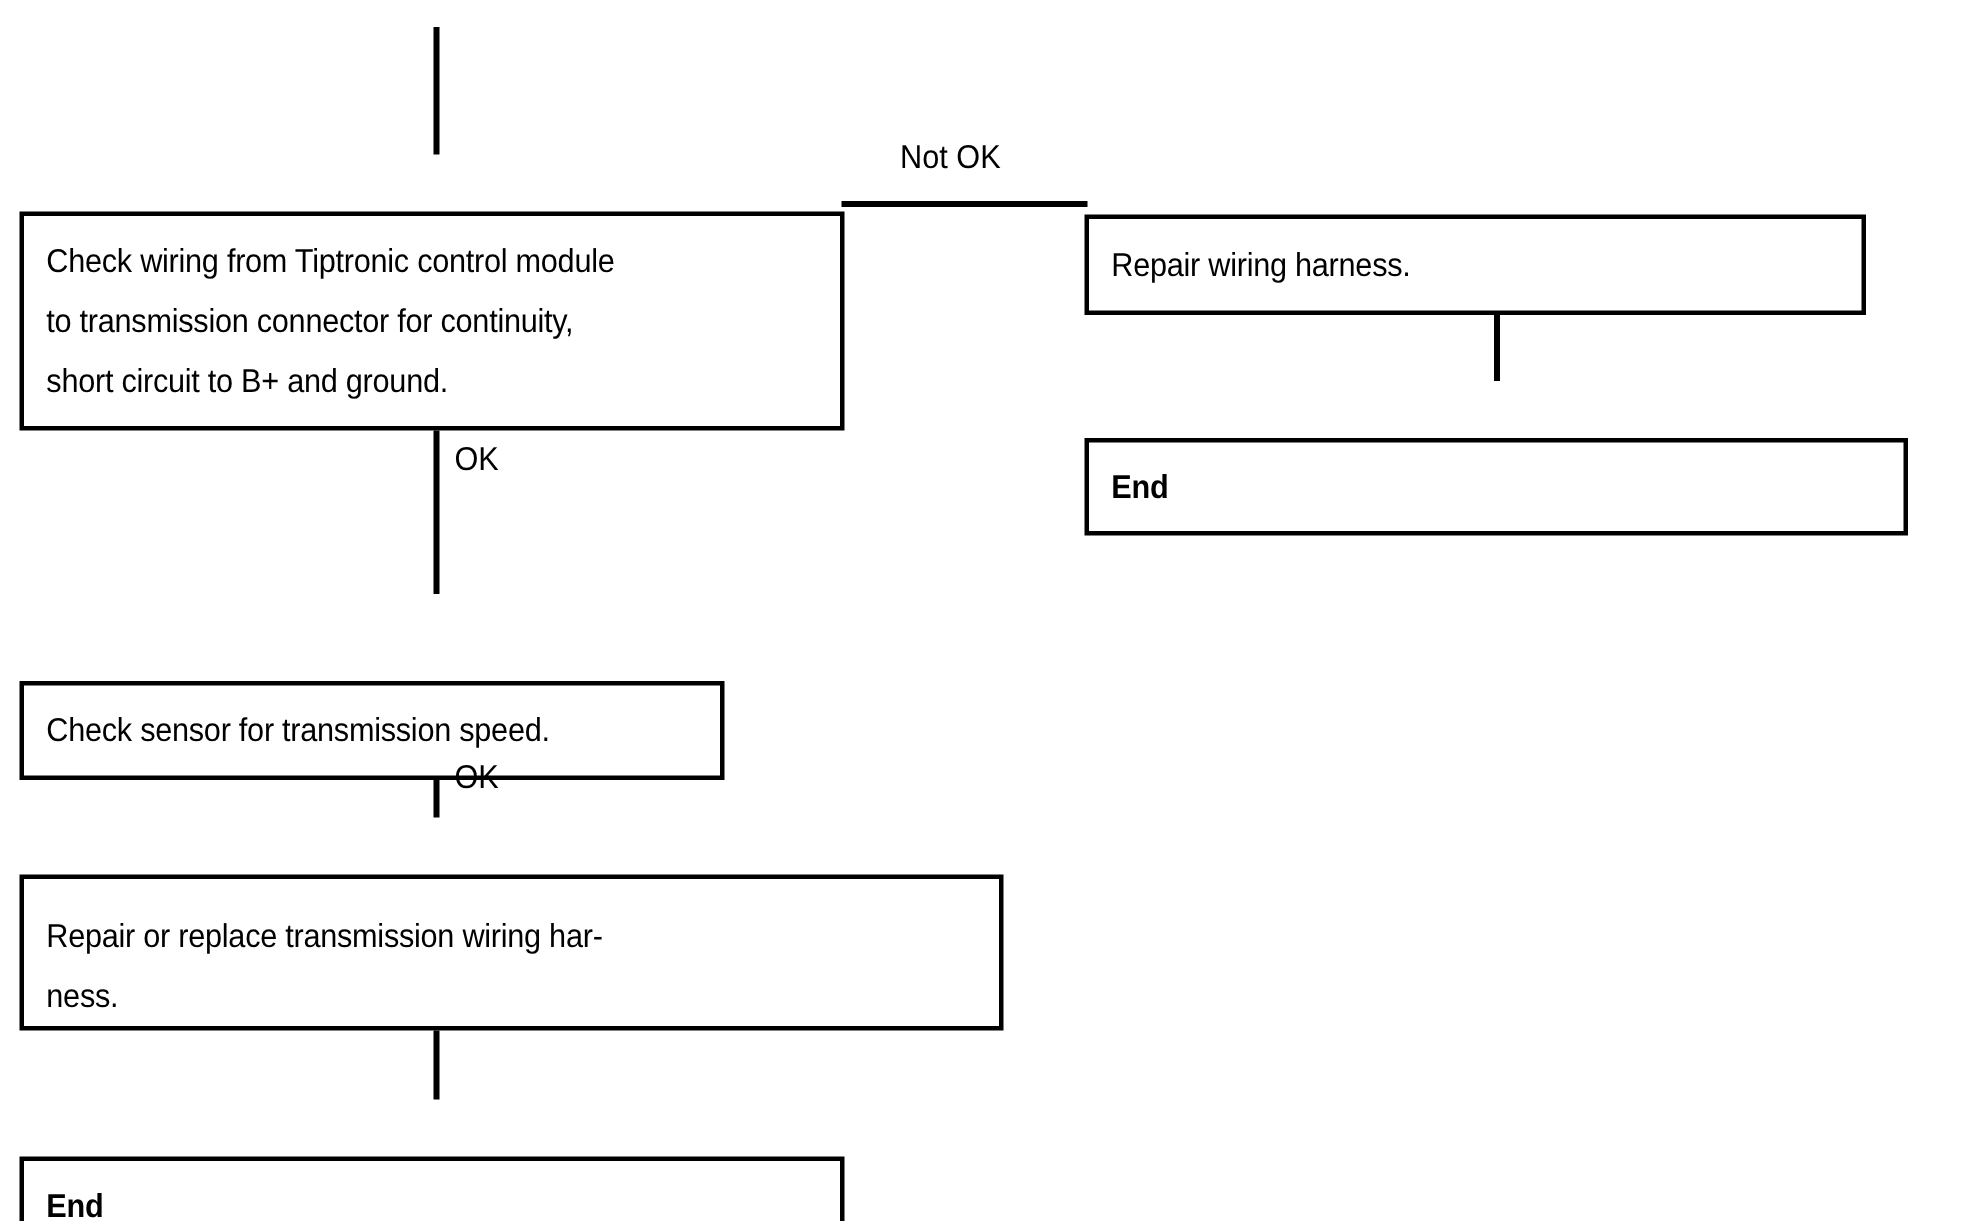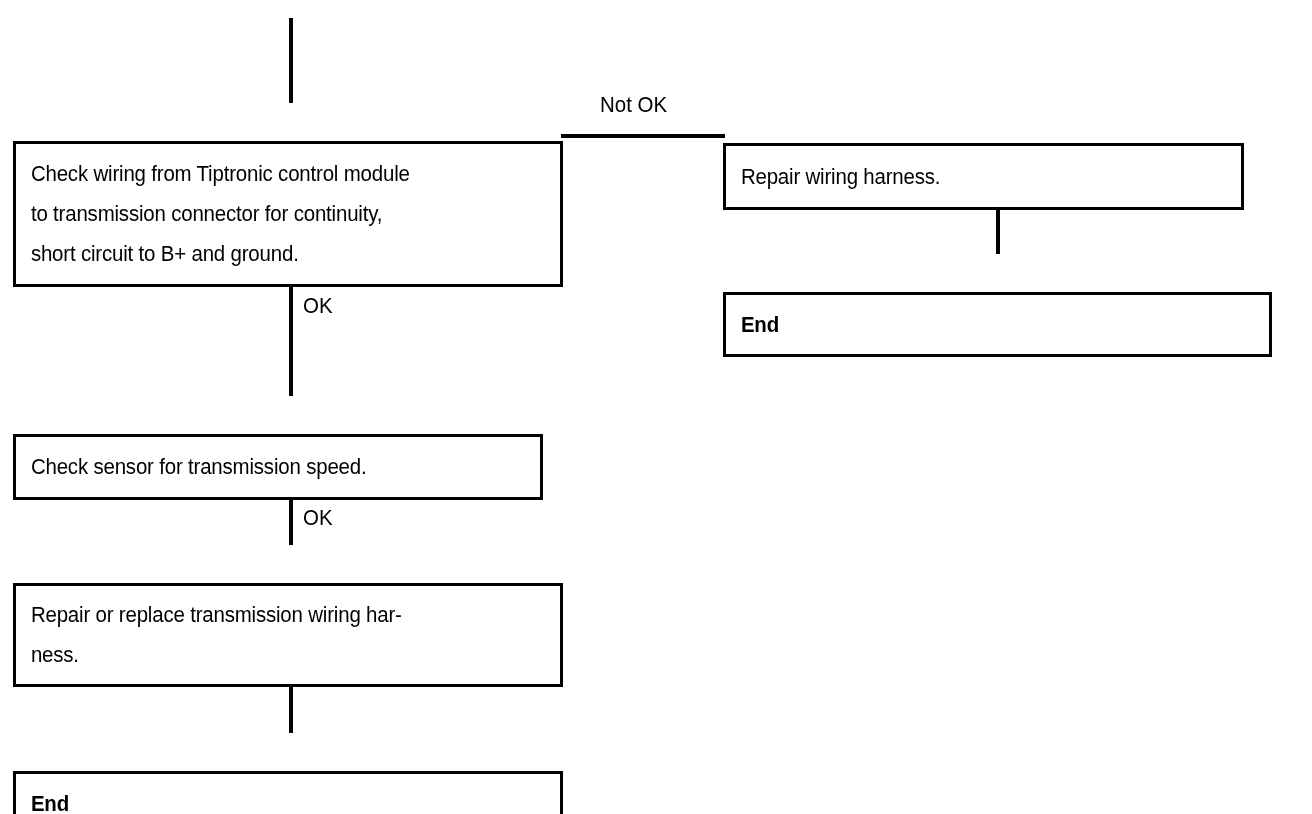--- a/index.html
+++ b/index.html
@@ -72,25 +72,25 @@
   <div class="connector" style="left:561px; top:134px; width:164px; height:4px;"></div>
 
   <div class="connector" style="left:996px; top:168px; width:4px; height:86px;"></div>
 
   <div class="node" style="left:13px; top:101px; width:550px; height:146px;">
     <span class="node-text">Check wiring from Tiptronic control module
 to transmission connector for continuity,
 short circuit to B+ and ground.</span>
   </div>
 
-  <div class="node" style="left:13px; top:394px; width:530px; height:66px;">
+  <div class="node" style="left:13px; top:414px; width:470px; height:66px;">
     <span class="node-text">Check sensor for transmission speed.</span>
   </div>
 
-  <div class="node" style="left:13px; top:543px; width:550px; height:104px;">
+  <div class="node" style="left:13px; top:543px; width:656px; height:104px;align-items:flex-end;">
     <span class="node-text">Repair or replace transmission wiring har-
 ness.</span>
   </div>
 
   <div class="node" style="left:13px; top:731px; width:550px; height:65px;">
     <span class="node-text bold">End</span>
   </div>
 
   <div class="node" style="left:723px; top:103px; width:521px; height:67px;">
     <span class="node-text">Repair wiring harness.</span>

